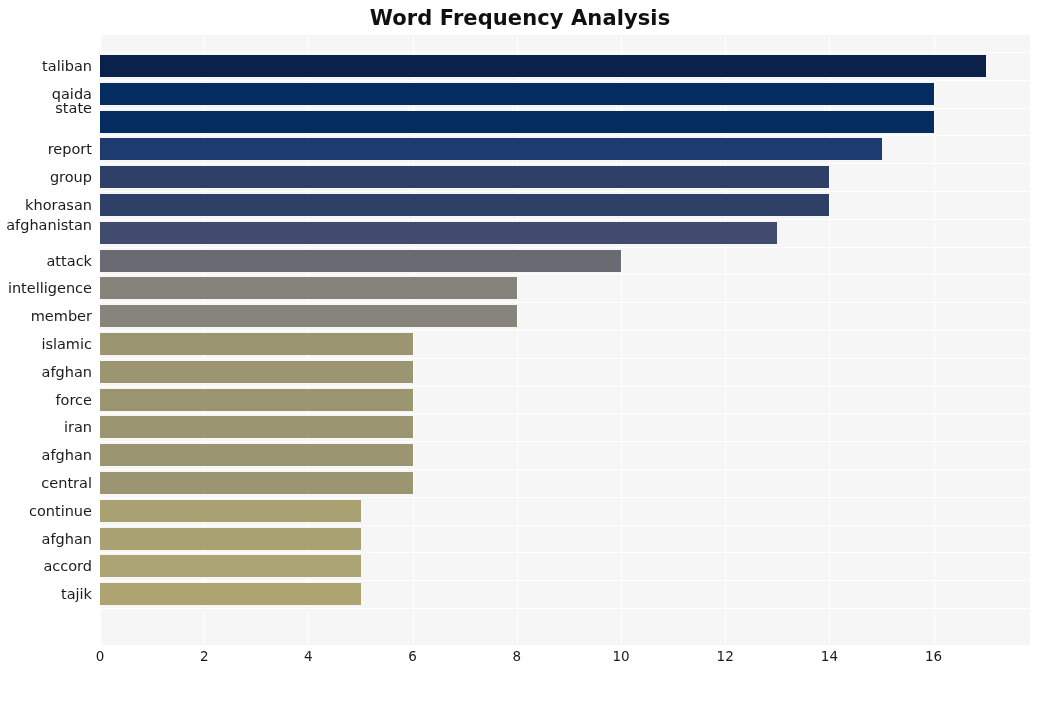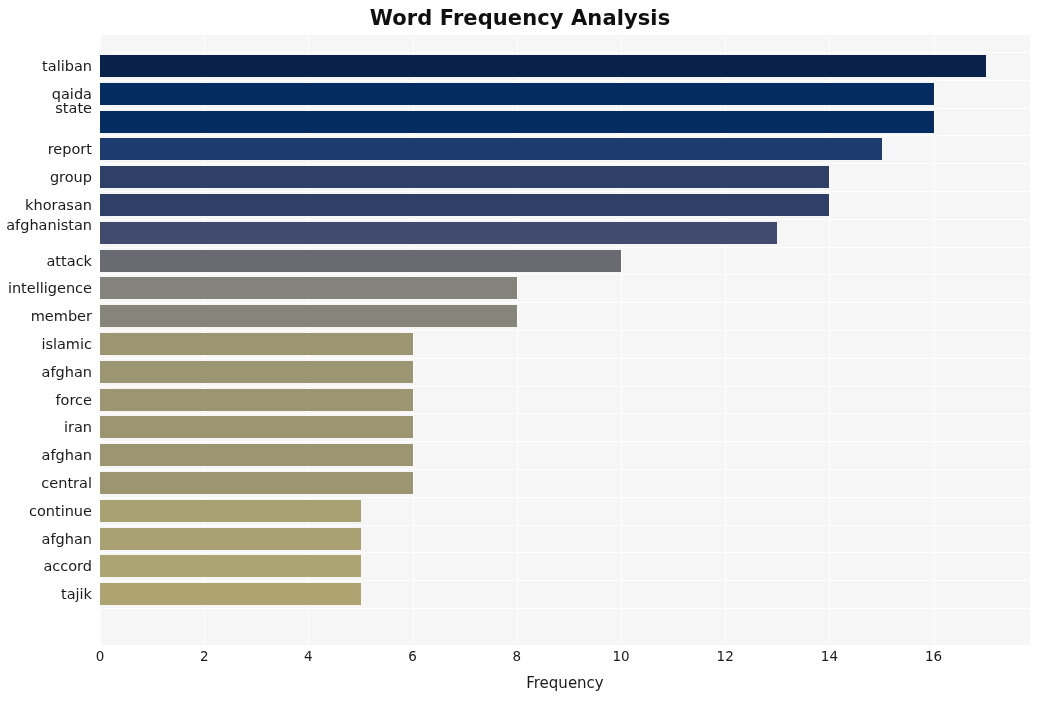--- a/index.html
+++ b/index.html
@@ -210,15 +210,14 @@
       <div class="xtick" style="left: 104.202px;">2</div>
       <div class="xtick" style="left: 208.403px;">4</div>
       <div class="xtick" style="left: 312.605px;">6</div>
       <div class="xtick" style="left: 416.807px;">8</div>
       <div class="xtick" style="left: 521.008px;">10</div>
       <div class="xtick" style="left: 625.21px;">12</div>
       <div class="xtick" style="left: 729.412px;">14</div>
       <div class="xtick" style="left: 833.613px;">16</div>
     </div>
 
-  <div id="xaxis-label">Frequency</div>
 
 </div>
 
 </body></html>

